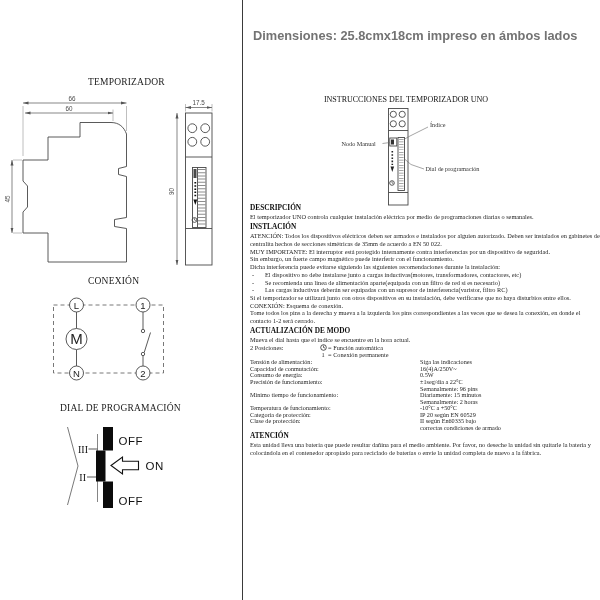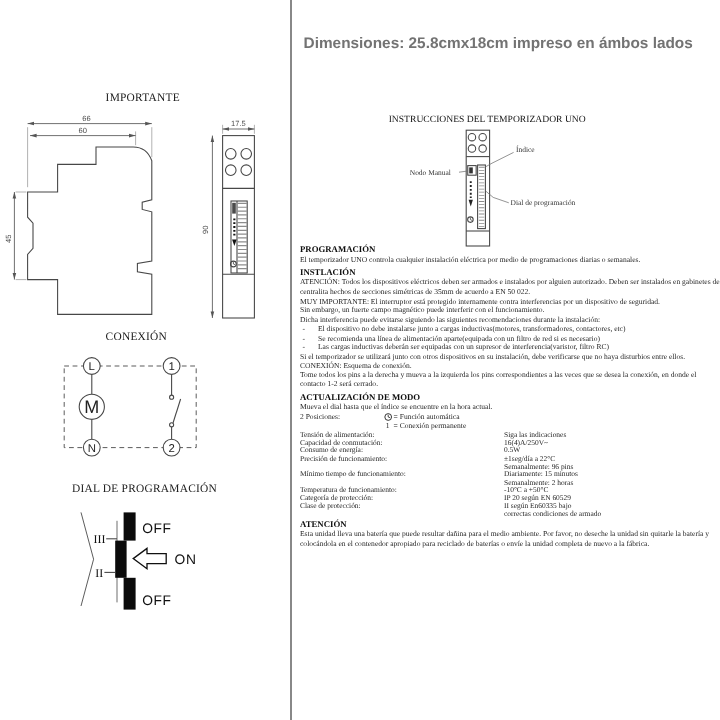--- a/index.html
+++ b/index.html
@@ -45,21 +45,21 @@
   .mm-row{display:flex;}
   .mm-left{width:68px;flex:none;}
   .mm-ic{width:10px;flex:none;text-align:center;}
   .atencion h3{margin-top:14px;}
 </style>
 </head>
 <body>
 
 <div class="divider"></div>
 
-<div class="lp-title" id="dim-title">IMPORTANTE</div>
+<div class="lp-title" id="dim-title">TEMPORIZADOR</div>
 
 <svg style="left:0;top:94px;" width="240" height="182" viewBox="0 94 240 182">
   <defs>
     <marker id="arrE" orient="auto" markerUnits="userSpaceOnUse" markerWidth="6" markerHeight="4" refX="5.5" refY="2">
       <path d="M5.5,2 L0,0.5 L0,3.5 Z" fill="#555"></path>
     </marker>
     <marker id="arrS" orient="auto" markerUnits="userSpaceOnUse" markerWidth="6" markerHeight="4" refX="0.5" refY="2">
       <path d="M0.5,2 L6,0.5 L6,3.5 Z" fill="#555"></path>
     </marker>
   </defs>
@@ -186,21 +186,21 @@
   </g>
   <polyline class="leader" points="428,127 410,136 403.8,139.5"></polyline>
   <polyline class="leader" points="382.5,143.5 389.8,142.5"></polyline>
   <polyline class="leader" points="424,169 411,164.5 404.5,159"></polyline>
   <text class="dlabel" x="430" y="126.5">Índice</text>
   <text class="dlabel" x="341.5" y="145.5">Nodo Manual</text>
   <text class="dlabel" x="425.5" y="171">Dial de programación</text>
 </svg>
 
 <div class="rp-text">
-  <h3>PROGRAMACIÓN</h3>
+  <h3>DESCRIPCIÓN</h3>
   <p>El temporizador UNO controla cualquier instalación eléctrica por medio de programaciones diarias o semanales.</p>
 
   <h3>INSTLACIÓN</h3>
   <p>ATENCIÓN: Todos los dispositivos eléctricos deben ser armados e instalados por alguien autorizado. Deben ser instalados en gabinetes de centralita hechos de secciones simétricas de 35mm de acuerdo a EN 50 022.</p>
   <p>MUY IMPORTANTE: El interruptor está protegido internamente contra interferencias por un dispositivo de seguridad.</p>
   <p>Sin embargo, un fuerte campo magnético puede interferir con el funcionamiento.</p>
   <p>Dicha interferencia puede evitarse siguiendo las siguientes recomendaciones durante la instalación:</p>
   <div class="bullet">
     <span class="dash">-</span>
     <span class="btext">El dispositivo no debe instalarse junto a cargas inductivas(motores, transformadores, contactores, etc)</span>

